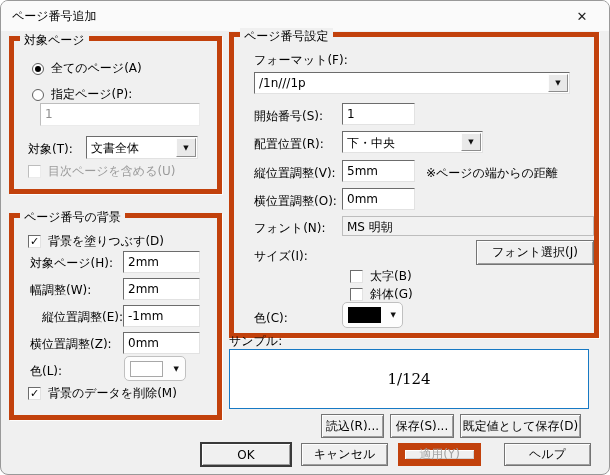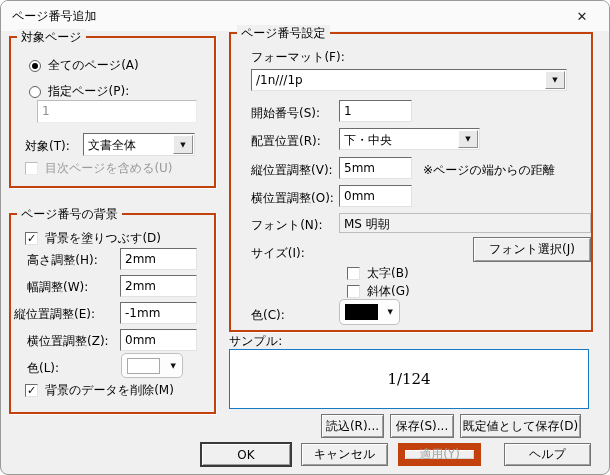--- a/index.html
+++ b/index.html
@@ -3,21 +3,21 @@
 <meta charset="utf-8">
 <style>
   html,body{margin:0;padding:0;background:#ffffff;}
   body{font-family:"DejaVu Sans","Liberation Sans",sans-serif;font-size:12px;color:#000;}
   .dialog{position:relative;width:608px;height:473px;background:#f0f0f0;border:1px solid #999;
           border-radius:8px;overflow:hidden;margin:0;}
   .titlebar{position:absolute;left:0;top:0;width:100%;height:30px;background:#fafafa;}
   .title{position:absolute;left:11px;top:7px;font-size:12px;}
   .closebtn{position:absolute;left:564px;top:4px;width:34px;height:22px;display:flex;
             align-items:center;justify-content:center;font-size:13px;color:#222;cursor:default;}
-  .grp{position:absolute;border:2px solid #c2410c;box-shadow:1px 1px 0 #fdfdfd;}
+  .grp{position:absolute;border:5px solid #c2410c;box-shadow:1px 1px 0 #fdfdfd;}
   .grp .legend{position:absolute;top:-9px;left:6px;background:#f0f0f0;padding:0 4px;font-size:12px;white-space:nowrap;}
   .lbl{position:absolute;white-space:nowrap;font-size:12px;}
   .field{position:absolute;background:#fff;border:1px solid;border-color:#6c6c6c #e2e2e2 #e2e2e2 #6c6c6c;
          box-sizing:border-box;padding:3px 0 0 4px;font-size:12px;overflow:hidden;white-space:nowrap;}
   .field.dis{border-color:#bdbdbd #ebebeb #ebebeb #bdbdbd;color:#8f8f8f;}
   .flat{position:absolute;background:#f1f1f1;box-sizing:border-box;padding:2px 0 0 4px;font-size:12px;
         border:1px solid #bdbdbd;overflow:hidden;white-space:nowrap;}
   .flat.sunk{border-color:#8a8a8a #e6e6e6 #e6e6e6 #8a8a8a;}
   .combo{position:absolute;background:#fff;border:1px solid;border-color:#6c6c6c #e2e2e2 #e2e2e2 #6c6c6c;
          box-sizing:border-box;font-size:12px;}
@@ -89,27 +89,27 @@
   <div class="grp" style="left:8px;top:212px;width:203px;height:197px;">
     <span class="legend">ページ番号の背景</span>
 
     <div class="cbx" style="left:14px;top:15px;">
       <span class="box">
           <span>✓</span>
         </span>
       <span>背景を塗りつぶす(D)</span>
     </div>
 
-    <div class="lbl" style="left:16px;top:37px;">高さ調整(H):</div>
+    <div class="lbl" style="left:16px;top:37px;">対象ページ(H):</div>
     <div class="field" style="left:109px;top:33px;width:77px;height:22px;">2mm</div>
 
     <div class="lbl" style="left:16px;top:64px;">幅調整(W):</div>
     <div class="field" style="left:109px;top:60px;width:77px;height:22px;">2mm</div>
 
-    <div class="lbl" style="left:3px;top:91px;">縦位置調整(E):</div>
+    <div class="lbl" style="left:28px;top:91px;">縦位置調整(E):</div>
     <div class="field" style="left:109px;top:87px;width:77px;height:22px;">-1mm</div>
 
     <div class="lbl" style="left:16px;top:118px;">横位置調整(Z):</div>
     <div class="field" style="left:109px;top:114px;width:77px;height:22px;">0mm</div>
 
     <div class="lbl" style="left:16px;top:145px;">色(L):</div>
     <div class="colorcombo" style="left:110px;top:138px;width:62px;height:25px;">
       <span class="swatch outlined" style="background-color: rgb(255, 255, 255);"></span>
       <span class="arr">▼</span>
     </div>

